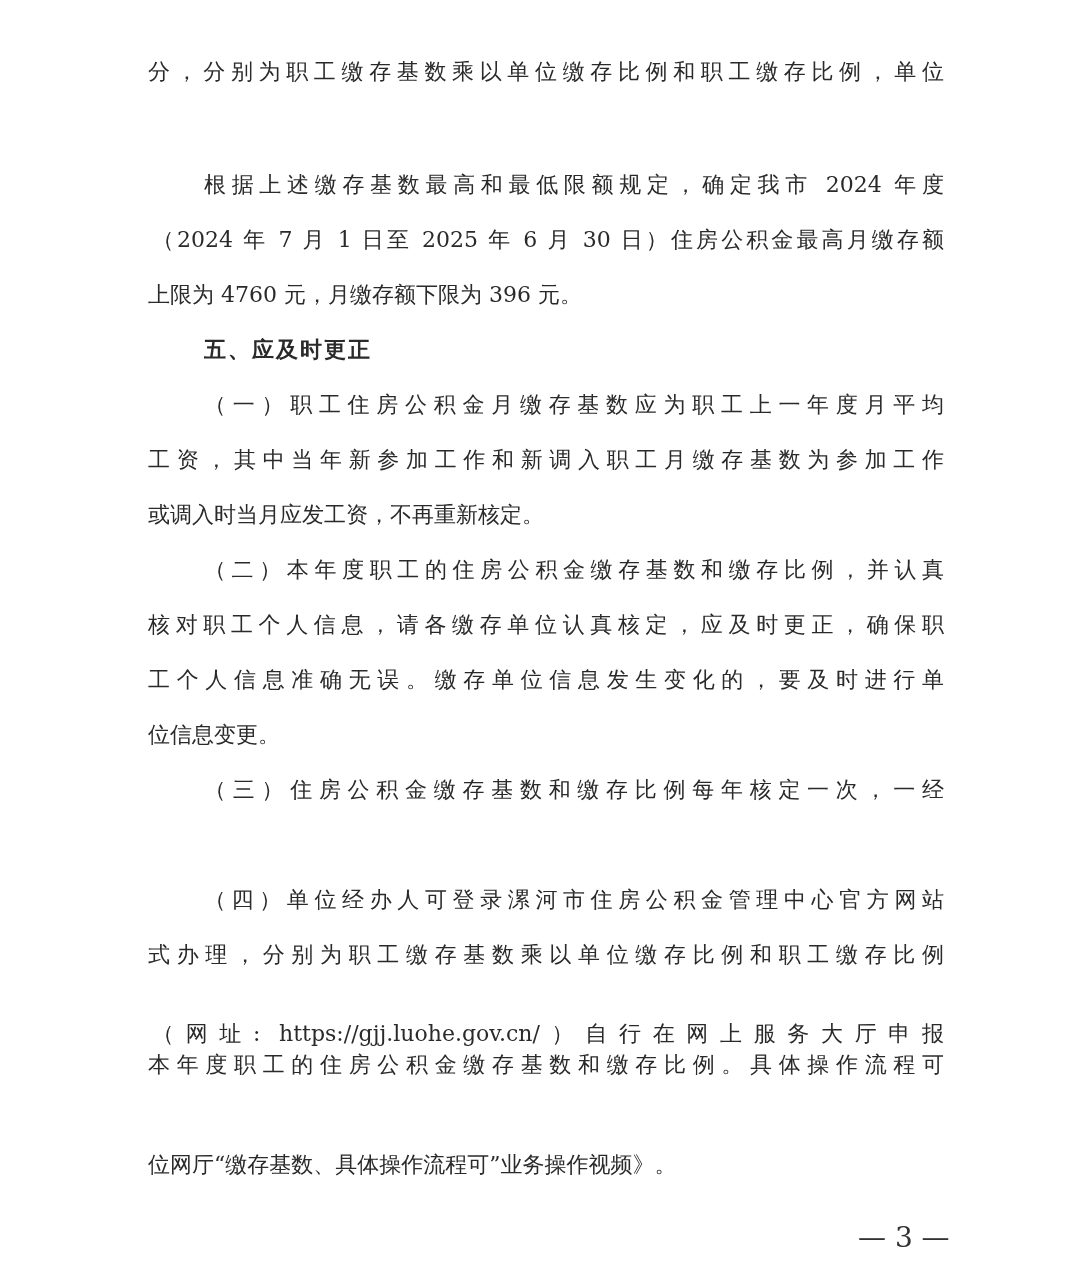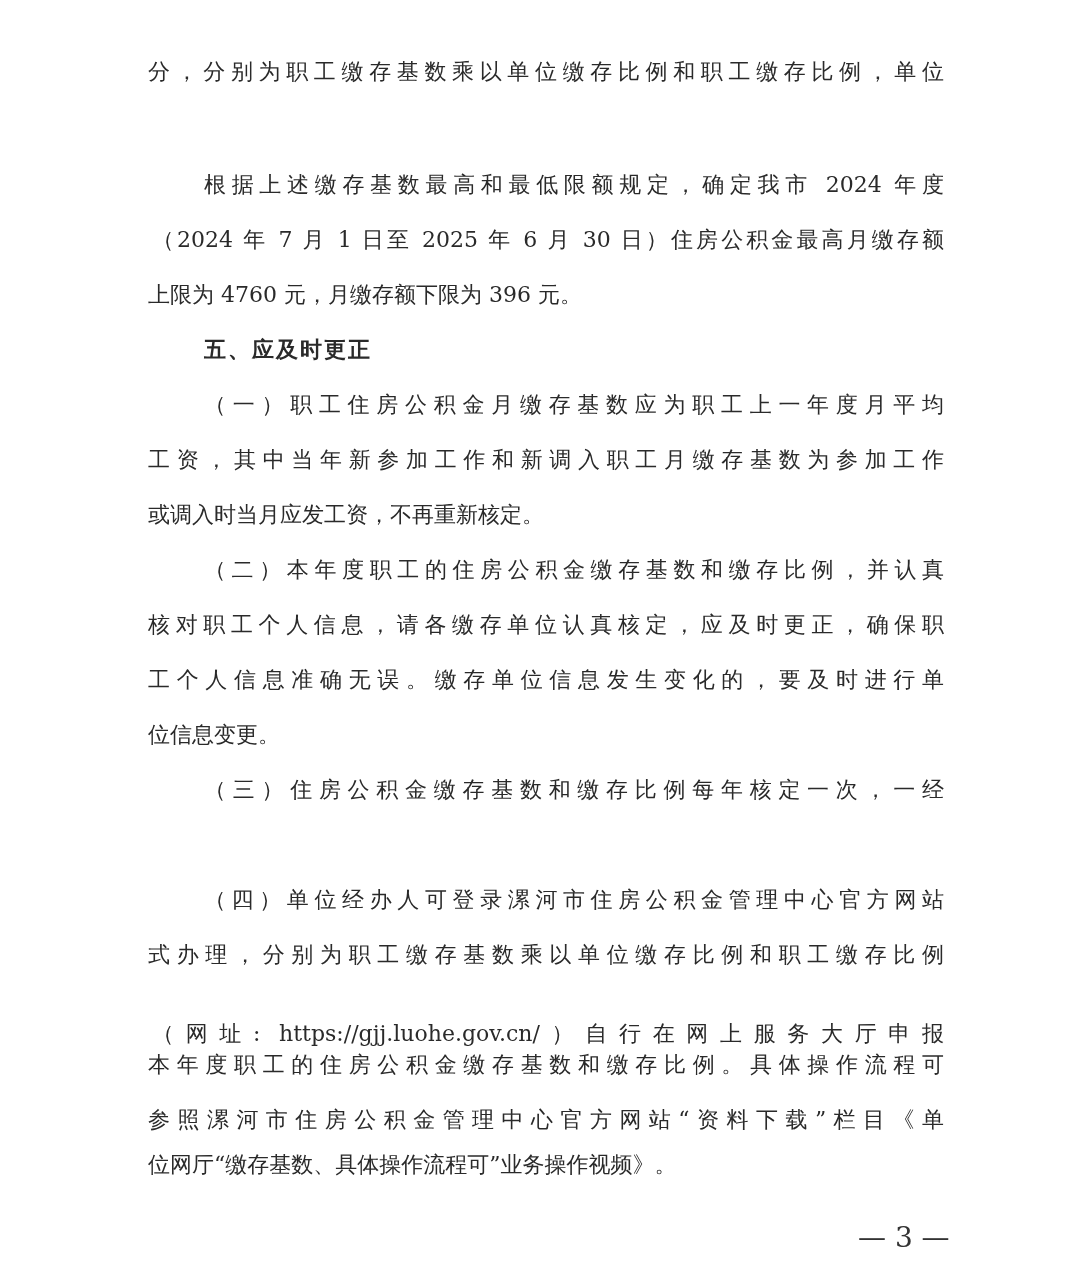--- a/index.html
+++ b/index.html
@@ -42,17 +42,16 @@
   <div class="line" style="top:605px">核对职工个人信息，请各缴存单位认真核定，应及时更正，确保职</div>
   <div class="line" style="top:660px">工个人信息准确无误。缴存单位信息发生变化的，要及时进行单</div>
   <div class="line last" style="top:715px">位信息变更。</div>
 
   <div class="line indent" style="top:770px">（三）住房公积金缴存基数和缴存比例每年核定一次，一经</div>
 
   <div class="line indent" style="top:880px">（四）单位经办人可登录漯河市住房公积金管理中心官方网站</div>
   <div class="line" style="top:935px">式办理，分别为职工缴存基数乘以单位缴存比例和职工缴存比例</div>
   <div class="line" style="top:990px; left:152px; width:792px;margin-top:24px;">（网址: https://gjj.luohe.gov.cn/）自行在网上服务大厅申报</div>
   <div class="line" style="top:1045px">本年度职工的住房公积金缴存基数和缴存比例。具体操作流程可</div>
-  <div class="line" style="top:1100px">参照漯河市住房公积金管理中心官方网站“资料下载”栏目《单</div>
   <div class="line last" style="top:1145px">位网厅“缴存基数、具体操作流程可”业务操作视频》。</div>
 
   <div class="pagenum">— 3 —</div>
 </div>
 
 </body></html>

